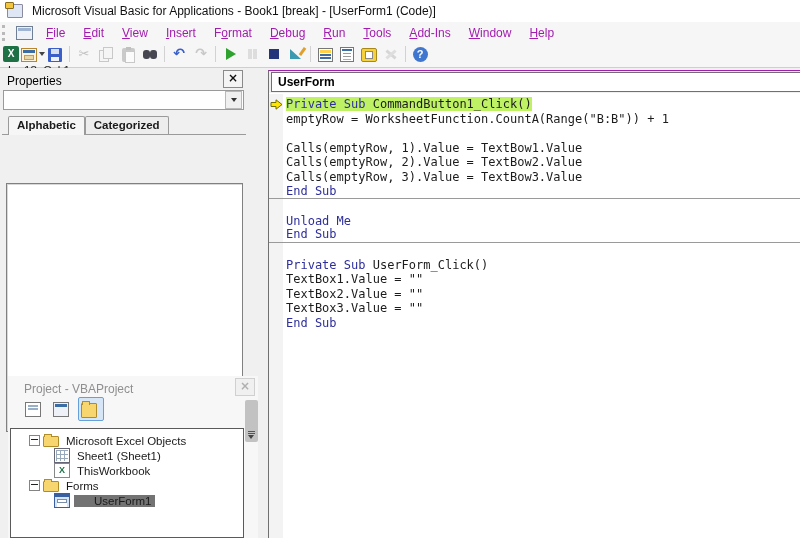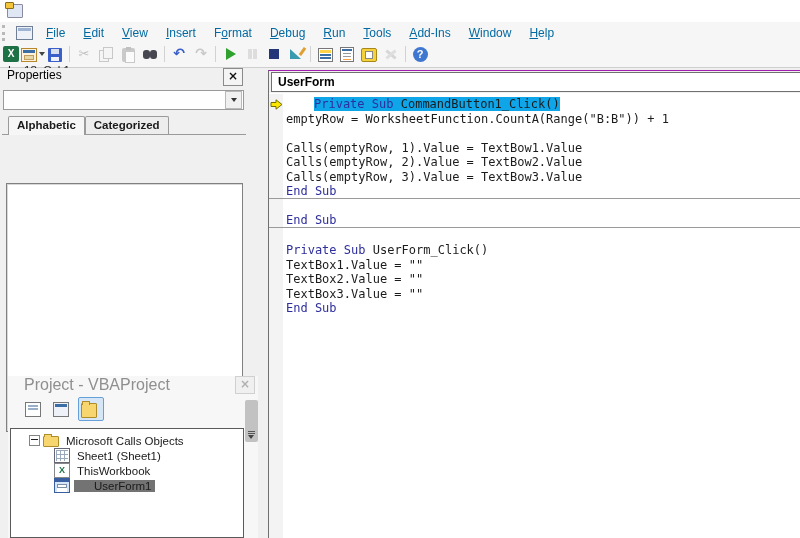--- a/index.html
+++ b/index.html
@@ -16,21 +16,21 @@
            background:#f3c53a;border:1px solid #8a6d1c;border-radius:1px;}
   #title-text{margin-left:9px;font-size:12px;color:#111;white-space:nowrap;}
 
   
   #menubar{position:absolute;left:0;top:22px;width:800px;height:22px;background:#f6f6f6;
            display:flex;align-items:center;}
   .grip{width:5px;height:16px;margin-left:2px;border-left:3px dotted #b9b9b9;}
   .mdi-ico{width:15px;height:12px;margin:0 4px 0 6px;background:#eef2f8;border:1px solid #6f7f96;
            position:relative;}
   .mdi-ico::before{content:"";position:absolute;left:1px;top:1px;right:1px;height:3px;background:#9fb4d2;}
-  .menu-item{padding:3px 9px;font-size:12px;color:#0369a1;cursor:default;white-space:nowrap;}
+  .menu-item{padding:3px 9px;font-size:12px;color:#a21caf;cursor:default;white-space:nowrap;}
 
   
   #toolbar{position:absolute;left:0;top:44px;width:800px;height:23px;background:#f6f6f6;
            border-bottom:1px solid #cfcfcf;display:flex;align-items:flex-start;flex-direction:column;}
   #tb-buttons{display:flex;align-items:center;}
   .tb-btn{width:22px;height:20px;display:flex;align-items:center;justify-content:center;
           border-radius:2px;position:relative;}
   .tb-btn.disabled .ico{filter:grayscale(1) opacity(.5);}
   .tb-sep{width:1px;height:16px;background:#d2d2d2;margin:0 3px;}
   .dd{width:0;height:0;border-left:3px solid transparent;border-right:3px solid transparent;
@@ -82,41 +82,41 @@
       box-shadow:0 3px 0 #999,0 6px 0 #ffa040;}
   .i-object-browser-icon{background:#f5d13c;border:1px solid #a8881a;border-radius:2px;width:14px;height:12px;margin-top:2px;}
   .i-object-browser-icon::before{content:"";display:block;margin:2px 3px;height:6px;background:#fff;border:1px solid #888;}
   .i-toolbox-icon::before{content:"";position:absolute;left:2px;top:7px;width:12px;height:3px;background:#b5b5b5;transform:rotate(40deg);}
   .i-toolbox-icon::after{content:"";position:absolute;left:2px;top:7px;width:12px;height:3px;background:#c5c5c5;transform:rotate(-40deg);}
   .i-help-icon{background:#3f77d0;border-radius:50%;width:15px;height:15px;}
   .i-help-icon::before{content:"?";color:#fff;font:bold 11px/15px "Liberation Sans",sans-serif;display:block;text-align:center;}
 
   
   #properties-panel{position:absolute;left:2px;top:68px;width:244px;height:364px;background:#f0f0f0;}
-  .panel-header{height:20px;display:flex;align-items:flex-start;}
+  .panel-header{height:20px;display:flex;align-items:flex-end;}
   #prop-title{font-size:12px;color:#000;margin-left:5px;flex:1;}
   .close-btn{width:18px;height:16px;border:1px solid #8a8a8a;background:#f4f4f4;color:#111;
       font:bold 12px/14px "DejaVu Sans",sans-serif;text-align:center;margin-right:3px;}
   #prop-combo{margin:2px 2px 0 1px;height:18px;background:#fff;border:1px solid #9a9a9a;
       display:flex;align-items:center;position:relative;}
   #prop-combo-value{flex:1;font-size:11.5px;padding-left:4px;color:#222;}
   .combo-arrow-btn{width:15px;height:16px;margin-right:1px;background:#f0f0f0;border:1px solid #b9b9b9;
       display:flex;align-items:center;justify-content:center;}
   .combo-arrow-btn::before{content:"";border-left:3.5px solid transparent;border-right:3.5px solid transparent;
       border-top:4px solid #333;}
   #prop-tabs{display:flex;align-items:flex-end;height:21px;margin-top:3px;padding-left:6px;border-bottom:1px solid #9a9a9a;}
   .tab{font-size:11.5px;color:#1a1a1a;border:1px solid #9a9a9a;border-bottom:none;background:#ededed;
       padding:2px 8px 3px;border-radius:2px 2px 0 0;font-weight:bold;}
   .tab.active{background:#f6f6f6;position:relative;top:1px;padding-bottom:4px;}
   #prop-list{position:absolute;left:4px;right:3px;top:115px;bottom:0;background:#fff;
       border:1px solid #808080;box-shadow:inset 1px 1px 0 #d8d8d8;}
 
   
   #project-panel{position:absolute;left:8px;top:376px;width:250px;height:162px;background:#f7f7f7;}
-  #proj-title{font-size:16px;color:#8f8f8f;margin-left:16px;flex:1;}
+  #proj-title{font-size:12px;color:#8f8f8f;margin-left:16px;flex:1;}
   .close-btn.small{border:1px solid #d0d0d0;color:#b0b0b0;background:#f0f0f0;}
   #proj-toolbar{height:26px;display:flex;align-items:center;padding-left:14px;}
   .pt-btn{width:24px;height:22px;display:flex;align-items:center;justify-content:center;margin-right:2px;border:1px solid transparent;}
   .pt-btn.active{background:#d6e6f7;border:1px solid #66a0d8;border-radius:2px;}
   .i-view-code-icon{background:#fff;border:1px solid #777;width:13px;height:12px;}
   .i-view-code-icon::before{content:"";display:block;height:2px;background:#9ab0c8;margin:2px 2px 0;
       box-shadow:0 3px 0 #9ab0c8;}
   .i-view-object-icon{background:#eef2f8;border:1px solid #777;width:13px;height:12px;}
   .i-view-object-icon::before{content:"";display:block;height:3px;background:#3a6ea5;margin:1px;}
   .i-toggle-folders-icon{background:#f7d670;border:1px solid #b08c28;width:14px;height:10px;margin-top:3px;border-radius:1px;}
@@ -162,29 +162,30 @@
   #obj-combo span{font-weight:bold;font-size:12px;padding-left:6px;color:#000;}
   #code-area{position:absolute;left:0;top:23px;right:0;bottom:0;background:#fff;}
   #code-margin{position:absolute;left:0;top:0;bottom:0;width:14px;background:#f3f3f3;z-index:0;}
   #exec-arrow{position:absolute;left:1px;top:5px;z-index:2;}
   #code-lines{position:relative;z-index:1;padding-top:3px;font-family:"DejaVu Sans Mono",monospace;
       font-size:12px;}
   .code-line{height:14.6px;line-height:14.6px;padding-left:17px;white-space:pre;}
   .code-line.sep{border-bottom:1px solid #9a9a9a;height:13.6px;line-height:13.6px;}
   .kw{color:#2e2e9d;}
   .tx{color:#1c1c1c;}
-  .hl{background:#0ea5e9;margin-left:28px;}
+  .hl{background:#bef264;}
 </style>
 </head>
 <body>
 
 <div id="app">
 
   <div id="titlebar">
     <span class="app-ico"></span>
+    <span id="title-text">Microsoft Visual Basic for Applications - Book1 [break] - [UserForm1 (Code)]</span>
   </div>
 
   <div id="menubar">
     <span class="grip"></span>
     <span class="mdi-ico"></span>
 
   <span class="menu-item"><u>F</u>ile</span>
       <span class="menu-item"><u>E</u>dit</span>
       <span class="menu-item"><u>V</u>iew</span>
       <span class="menu-item"><u>I</u>nsert</span>
@@ -295,31 +296,36 @@
         </span>
         <span class="pt-btn active">
           <span class="tico i-toggle-folders-icon"></span>
         </span>
       </div>
     <span class="proj-overflow"></span>
     <div id="proj-tree">
         <div class="tree-row" style="padding-left: 18px;">
           <span class="exp"></span>
           <span class="tico i-folder-icon"></span>
-          <span class="tlabel">Microsoft Calls Objects</span>
+          <span class="tlabel">Microsoft Excel Objects</span>
         </div>
         <div class="tree-row" style="padding-left: 31px;">
           <span class="exp-sp"></span>
           <span class="tico i-worksheet-icon"></span>
           <span class="tlabel">Sheet1 (Sheet1)</span>
         </div>
         <div class="tree-row" style="padding-left: 31px;">
           <span class="exp-sp"></span>
           <span class="tico i-workbook-icon"></span>
           <span class="tlabel">ThisWorkbook</span>
+        </div>
+        <div class="tree-row" style="padding-left: 18px;">
+          <span class="exp"></span>
+          <span class="tico i-folder-icon"></span>
+          <span class="tlabel">Forms</span>
         </div>
         <div class="tree-row selected" style="padding-left: 31px;">
           <span class="exp-sp"></span>
           <span class="tico i-userform-icon"></span>
           <span class="tlabel sel">UserForm1</span>
         </div>
       </div>
   </div>
 
   <div id="code-window">
@@ -335,20 +341,21 @@
       </svg>
       <div id="code-lines">
           <div class="code-line"><span class="hl"><span class="kw">Private Sub </span><span class="tx">CommandButton1_Click()</span></span></div>
           <div class="code-line"><span class="tx">emptyRow = WorksheetFunction.CountA(Range("B:B")) + 1</span></div>
           <div class="code-line">&nbsp;</div>
           <div class="code-line"><span class="tx">Calls(emptyRow, 1).Value = TextBow1.Value</span></div>
           <div class="code-line"><span class="tx">Calls(emptyRow, 2).Value = TextBow2.Value</span></div>
           <div class="code-line"><span class="tx">Calls(emptyRow, 3).Value = TextBow3.Value</span></div>
           <div class="code-line sep"><span class="kw">End Sub</span></div>
           <div class="code-line">&nbsp;</div>
+          <div class="code-line"><span class="kw">Unload Me</span></div>
           <div class="code-line sep"><span class="kw">End Sub</span></div>
           <div class="code-line">&nbsp;</div>
           <div class="code-line"><span class="kw">Private Sub </span><span class="tx">UserForm_Click()</span></div>
           <div class="code-line"><span class="tx">TextBox1.Value = ""</span></div>
           <div class="code-line"><span class="tx">TextBox2.Value = ""</span></div>
           <div class="code-line"><span class="tx">TextBox3.Value = ""</span></div>
           <div class="code-line"><span class="kw">End Sub</span></div>
         </div>
     </div>
   </div>

